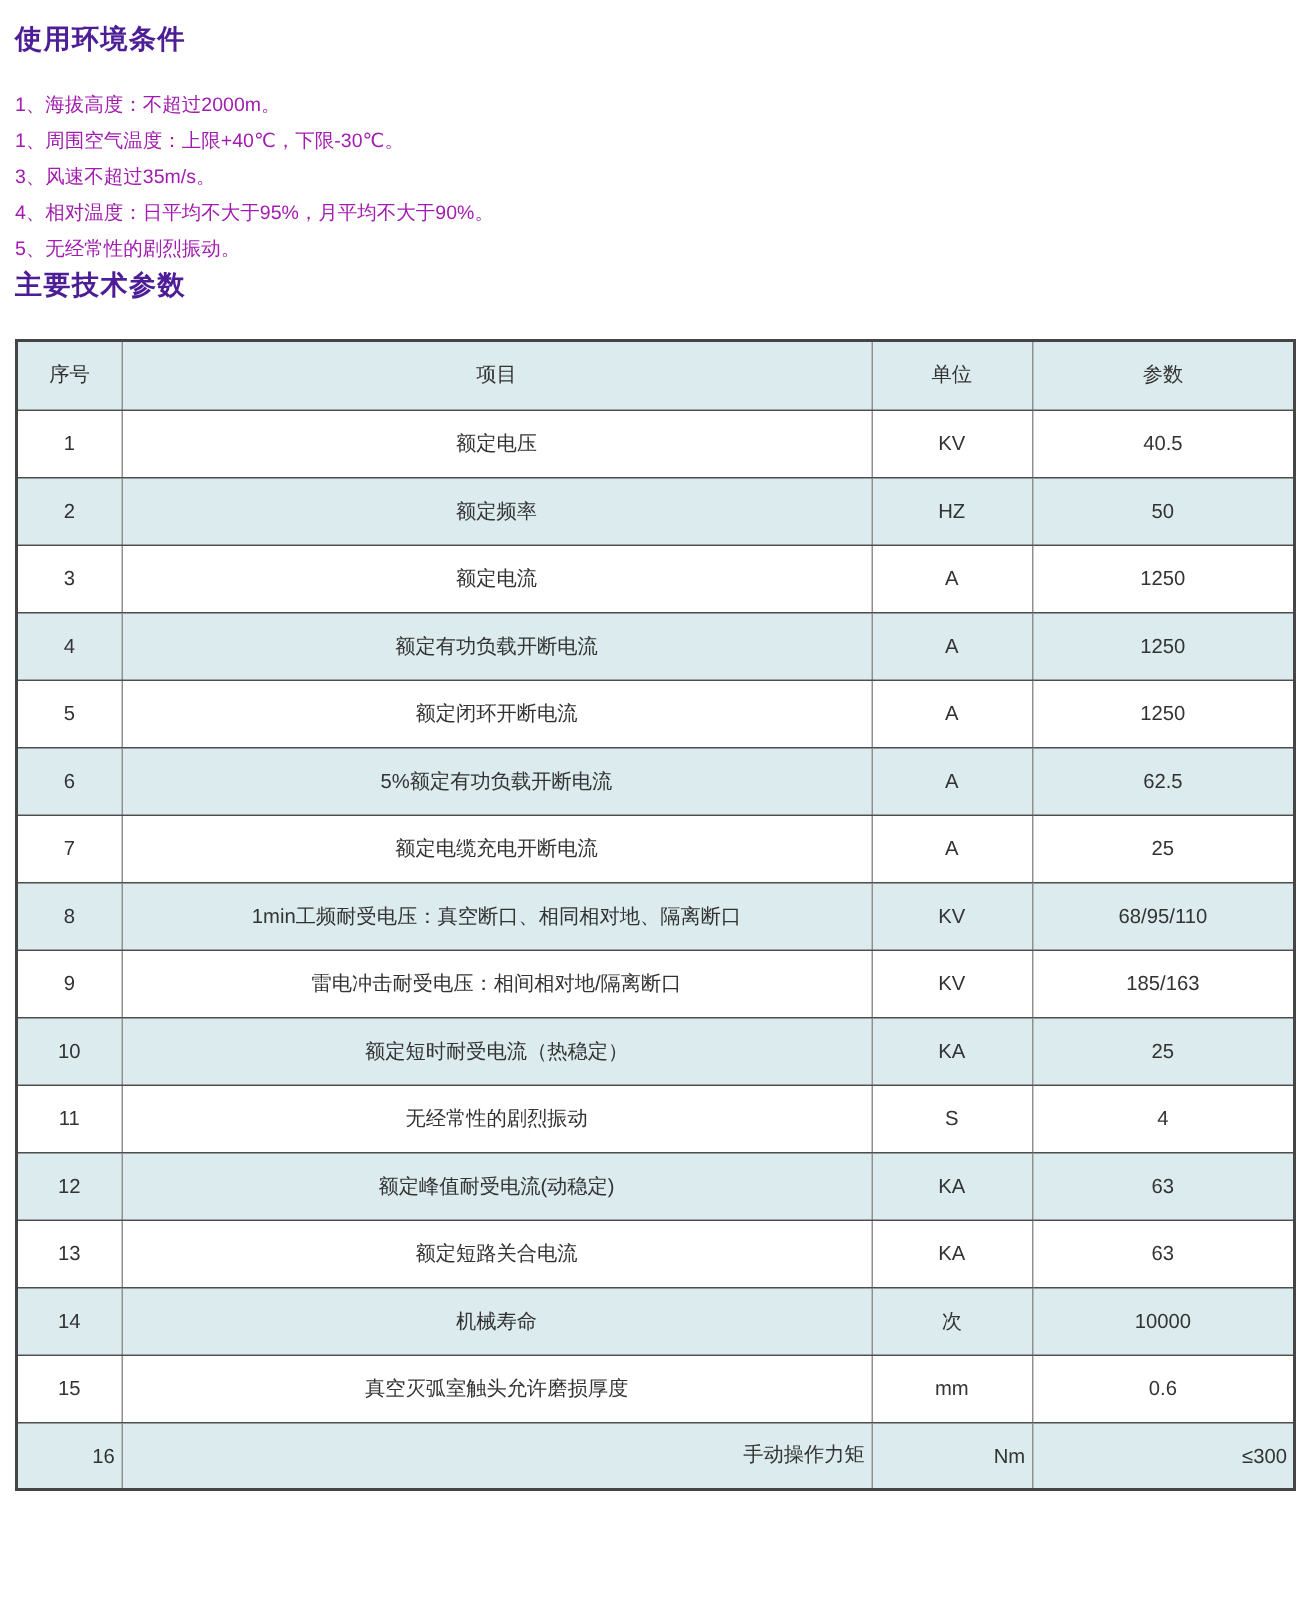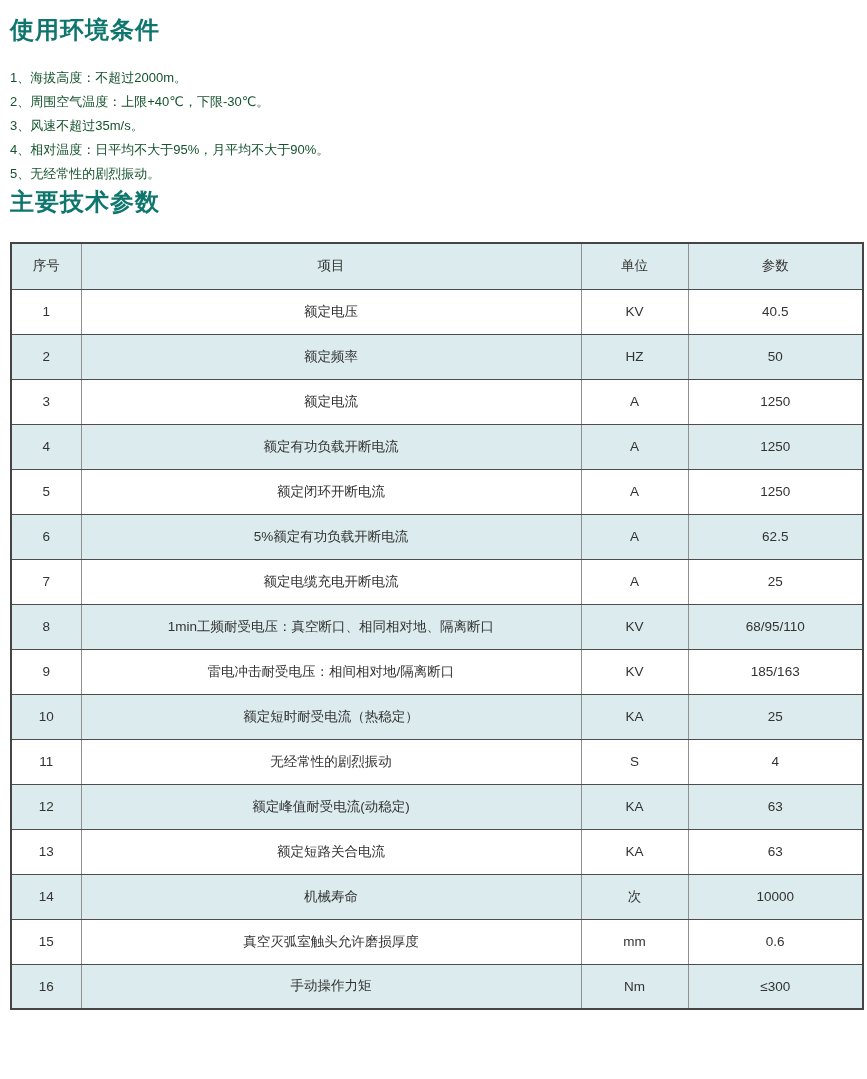--- a/index.html
+++ b/index.html
@@ -11,35 +11,35 @@
     color: #333333;
   }
   .page {
     width: 867px;
     height: 1079px;
     padding: 14px 5px 0 10px;
     position: relative;
     background: #ffffff;
   }
   .section-title {
-    color: #0f766e;
-    font-size: 24px;
+    color: #4c1d95;
+    font-size: 18px;
     font-weight: bold;
     margin: 0;
     letter-spacing: 1px;
   }
   .env-list {
     list-style: none;
     margin: 20px 0 0 0;
     padding: 0;
     font-size: 13px;
   }
   .env-list li {
     line-height: 24px;
-    color: #14532d;
+    color: #a21caf;
   }
   .params-title {
   }
   table.params-table {
     margin-top: 24px;
     width: 852px;
     border-collapse: collapse;
     border: 2px solid #454545;
     font-size: 13.5px;
     color: #333333;
@@ -51,42 +51,42 @@
     border-bottom: 1px solid #4d4d4d;
     text-align: center;
     padding: 0 4px;
     font-weight: normal;
   }
   table.params-table th:last-child, table.params-table td:last-child {
     border-right: none;
   }
   table.params-table thead tr { height: 46px; }
   table.params-table tbody tr { height: 45px; }
-  table.params-table tbody tr:last-child td { border-bottom: none; }
+  table.params-table tbody tr:last-child td { border-bottom: none; text-align: right; }
   .col-no    { width: 70px; }
   .col-item  { width: 500px; }
   .col-unit  { width: 107px; }
   .col-value { width: 175px; margin-top: 48px; }
   td.cell-item {
     text-align: left;
     padding-left: 24px;
   }
   tr.shaded { background: #dcebee; }
   thead tr { background: #dcebee; }
 </style>
 </head>
 <body>
 
 <div class="page">
 
   <h1 class="section-title">使用环境条件</h1>
 
   <ul class="env-list">
       <li>1、海拔高度：不超过2000m。</li>
-      <li>2、周围空气温度：上限+40℃，下限-30℃。</li>
+      <li>1、周围空气温度：上限+40℃，下限-30℃。</li>
       <li>3、风速不超过35m/s。</li>
       <li>4、相对温度：日平均不大于95%，月平均不大于90%。</li>
       <li>5、无经常性的剧烈振动。</li>
     </ul>
 
   <h1 class="section-title params-title">主要技术参数</h1>
 
   <table class="params-table">
     <thead>
       <tr>

